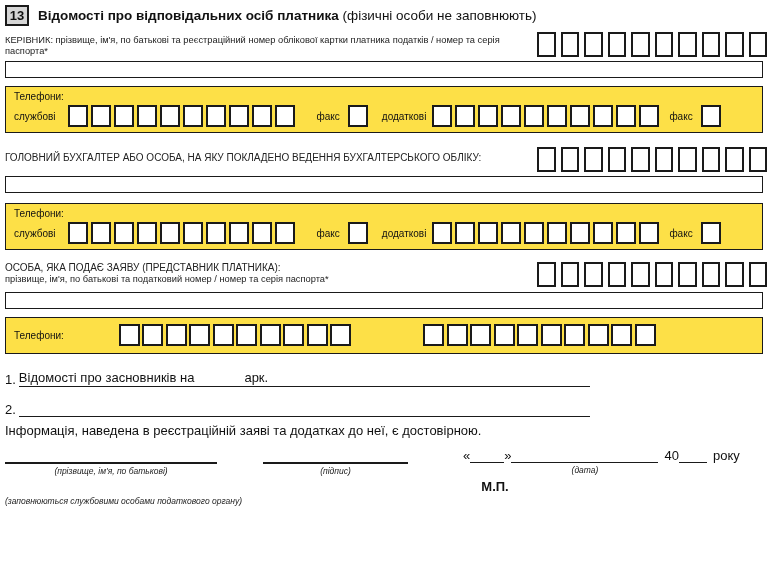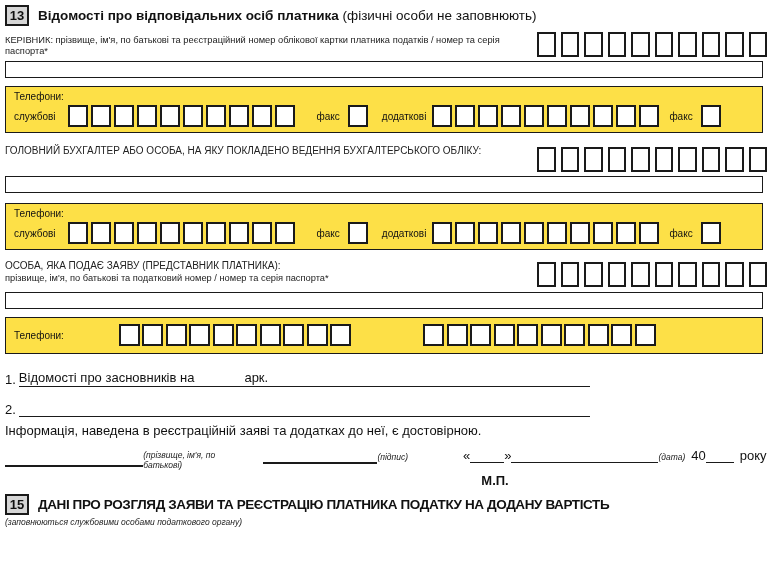--- a/index.html
+++ b/index.html
@@ -24,39 +24,39 @@
   
   .cells { display:flex; }
   .cells .cell { background:#fff; border:2px solid #1a1a1a; flex:0 0 auto; }
   .cells-top { gap:5px; }
   .cells-top .cell { width:18.5px; height:25px; }
   .cells-phone { gap:3px; }
   .cells-phone .cell { width:20px; height:22px; }
   .cells-phone3 { gap:2.5px; }
   .cells-phone3 .cell { width:21px; height:22px; }
   
-  .label-cells-row { display:flex; justify-content:space-between; align-items:flex-start; }
+  .label-cells-row { display:flex; justify-content:space-between; align-items:center; }
   .label-cells-row .labels { max-width:520px; }
   
   .bigbox { width:758px; height:17px; border:1.5px solid #1a1a1a; background:#fff; }
   
   .phonebox { width:758px; border:1.5px solid #1a1a1a; padding:4px 8px 5px 8px; background:#fde047; }
   .phone-title { font-size:10px; }
   .phone-row { display:flex; align-items:center; margin-top:3px; font-size:10px; }
   .phone-row .plabel { flex:0 0 auto; }
   .phone3-row { display:flex; align-items:center; font-size:10px; padding:2px 0; }
   
   .item-line { display:flex; align-items:flex-end; font-size:13px; width:585px; }
   .item-no { flex:0 0 auto; margin-right:3px; font-weight:bold; }
   .item-under { flex:1 1 auto; display:flex; align-items:flex-start; border-bottom:1.5px solid #1a1a1a; padding-bottom:1px; }
   .item-gap { display:inline-block; width:50px; }
   .confirm-text { font-size:13px; }
   
   .sig-row { display:flex; align-items:flex-start; font-size:13px; }
-  .sig-col { display:flex; flex-direction:row; align-items:center; }
+  .sig-col { display:flex; flex-direction:column; align-items:center; }
   .sig-line { border-bottom:2px solid #1a1a1a; height:16px; }
   .sig-cap { font-size:8.5px; font-style:italic; margin-top:2px; color:#222; }
   .blank { display:inline-block; border-bottom:1.5px solid #1a1a1a; height:15px; vertical-align:bottom; }
   .date-zone { display:flex; align-items:flex-start; }
   .stamp { font-weight:bold; font-size:13px;text-align:center; }
   
   .s15-title { font-size:13.5px; font-weight:bold; letter-spacing:-0.4px; }
   .s15-note { font-size:8.5px; font-style:italic; color:#222; }
   
   .mt3{margin-top:3px}.mt4{margin-top:4px}.mt5{margin-top:5px}.mt6{margin-top:6px}
@@ -277,19 +277,15 @@
         <span class="sig-cap">(дата)</span>
       </span>
       <span style="font-size:13px; line-height:16px; margin-left:6px;">40</span>
       <span class="blank" style="width:28px;"></span>
       <span style="font-size:13px; line-height:16px; margin-left:6px;">року</span>
     </div>
   </div>
 
   <div class="stamp mt3" style="margin-left:218px;">М.П.</div>
 
-  <div class="sec-header mt6">
-    <div class="num-box">15</div>
-    <div class="s15-title">ДАНІ ПРО РОЗГЛЯД ЗАЯВИ ТА РЕЄСТРАЦІЮ ПЛАТНИКА ПОДАТКУ НА ДОДАНУ ВАРТІСТЬ</div>
-  </div>
   <div class="s15-note" style="margin-top:2px;">(заповнюються службовими особами податкового органу)</div>
 
 </div>
 
 </body></html>

